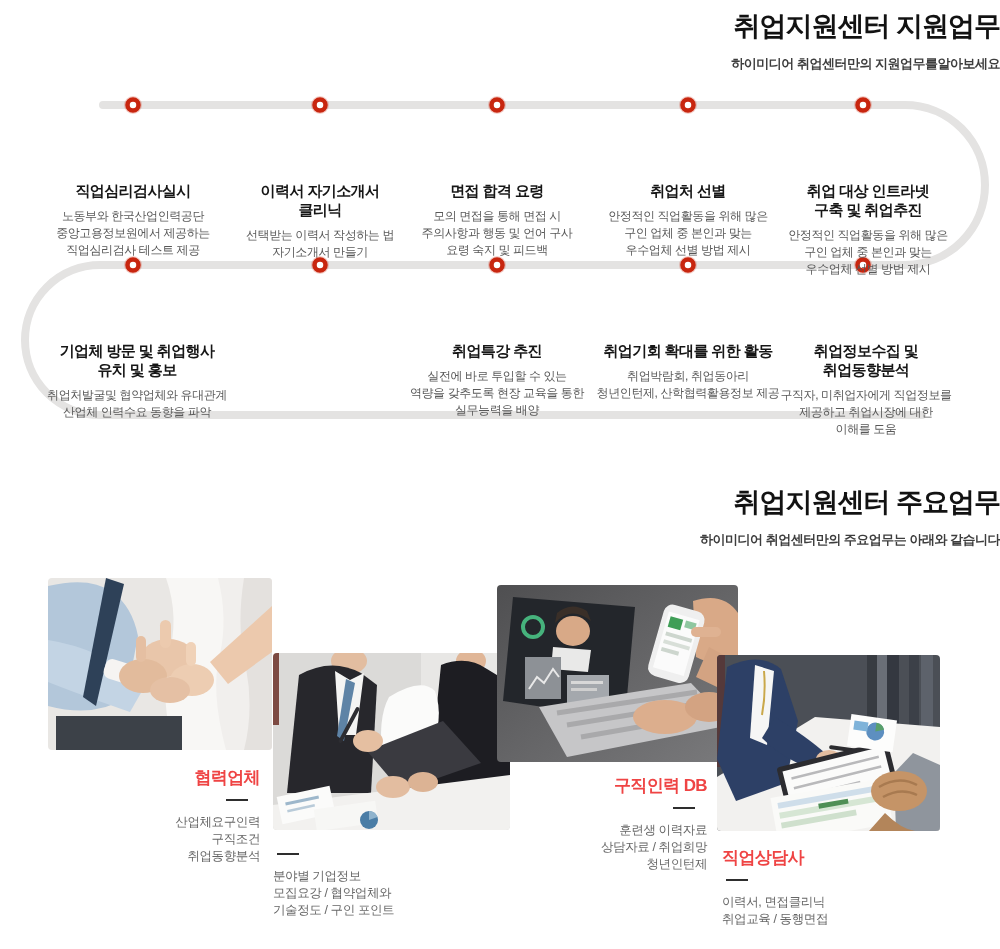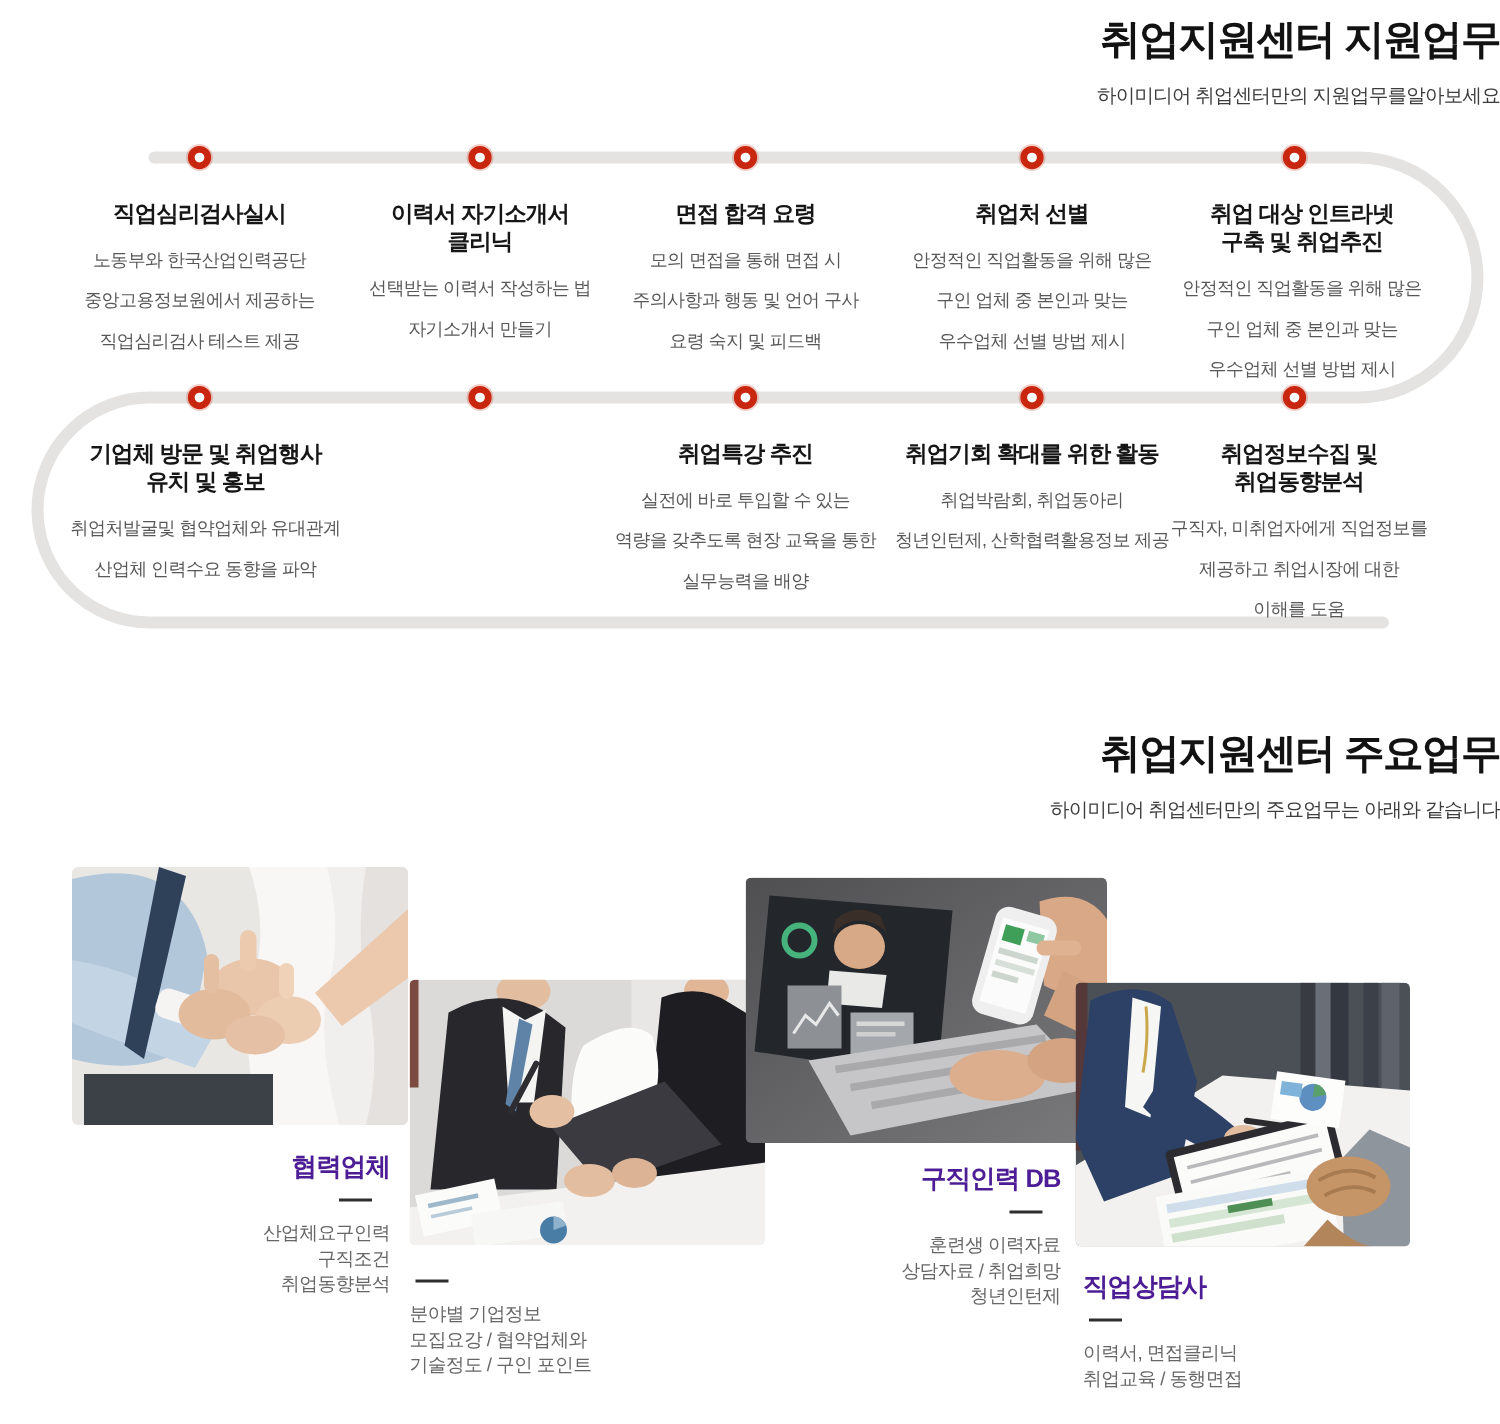--- a/index.html
+++ b/index.html
@@ -2,29 +2,29 @@
 <html><head>
 <meta charset="utf-8">
 <style>
   * { box-sizing: border-box; }
   html,body { margin:0; padding:0; background:#fff; }
   body { font-family:"Liberation Sans","DejaVu Sans",sans-serif; }
   .page { position:relative; width:1000px; height:949px; background:#fff; overflow:hidden; }
 
   .sec-header { position:absolute; left:0; width:1000px; text-align:right; }
   .sec-header h1 { margin:0; font-size:27px; font-weight:800; color:#121212; letter-spacing:-1px; }
-  .sec-header .sub { margin:11px 0 0; font-size:13px; color:#3d3d3d; letter-spacing:-0.5px; }
+  .sec-header .sub { margin:11px 0 0; font-size:13px; color:#3d3d3d; letter-spacing:-0.5px;font-weight:bold; }
   #hdr1 { top:8px; }
   #hdr2 { top:484px; }
 
   .timeline-svg { position:absolute; left:0; top:0; width:1000px; height:460px; }
 
-  .tl-item { position:absolute; text-align:center; }
+  .tl-item { position:absolute; text-align:center;margin-top:48px; }
   .tl-item h3 { margin:0; font-size:15px; font-weight:800; color:#161616; line-height:19px; white-space:pre-line; letter-spacing:-0.6px; }
-  .tl-item p { margin:8px 0 0; font-size:12px; color:#585858; line-height:27px; white-space:pre-line; letter-spacing:-0.4px; }
+  .tl-item p { margin:8px 0 0; font-size:12px; color:#585858; line-height:17px; white-space:pre-line; letter-spacing:-0.4px; }
 
   .r1 { top:133px; }
   .r2 { top:293px; }
   #i11 { left:41px;  width:184px; }
   #i12 { left:228px; width:184px; }
   #i13 { left:405px; width:184px; }
   #i14 { left:596px; width:184px; }
   #i15 { left:773px; width:190px; }
   #i21 { left:22px;  width:230px; }
   #i22 { left:228px; width:184px; }
@@ -33,21 +33,21 @@
   #i25 { left:766px; width:200px; }
 
   .photo { position:absolute; border-radius:4px; overflow:hidden; }
   .photo svg { display:block; width:100%; height:100%; }
   #ph1 { left:48px;  top:578px; width:224px; height:172px; z-index:1; }
   #ph2 { left:273px; top:653px; width:237px; height:177px; z-index:1; }
   #ph3 { left:497px; top:585px; width:241px; height:177px; z-index:2; }
   #ph4 { left:717px; top:655px; width:223px; height:176px; z-index:3; }
 
   .group { position:absolute; z-index:4; }
-  .group h4 { margin:0; font-size:17px; font-weight:800; color:#4c1d95; letter-spacing:-0.6px; }
+  .group h4 { margin:0; font-size:17px; font-weight:800; color:#ef4444; letter-spacing:-0.6px; }
   .group .rule { width:22px; height:2px; background:#2e2e2e; margin:10px 4px 13px; }
   .group ul { list-style:none; margin:0; padding:0; }
   .group li { font-size:12.5px; color:#666; line-height:17px; letter-spacing:-0.4px; }
   .align-r { text-align:right; }
   .align-r .rule { margin-left:auto; margin-right:12px; }
   #g1 { left:100px; top:766px; width:160px; }
   #g2 { left:273px; top:843px; width:170px; }
   #g3 { left:547px; top:774px; width:160px; }
   #g4 { left:722px; top:846px; width:170px; }
 </style>

